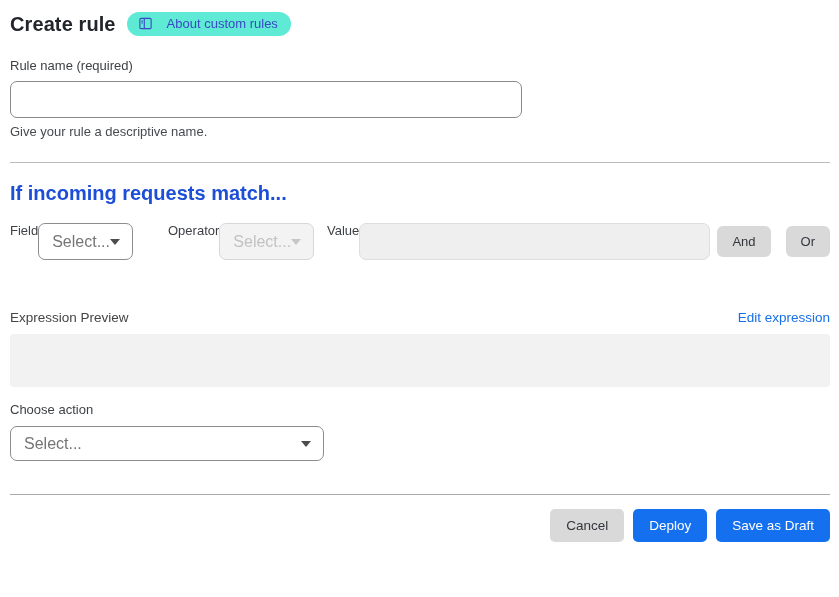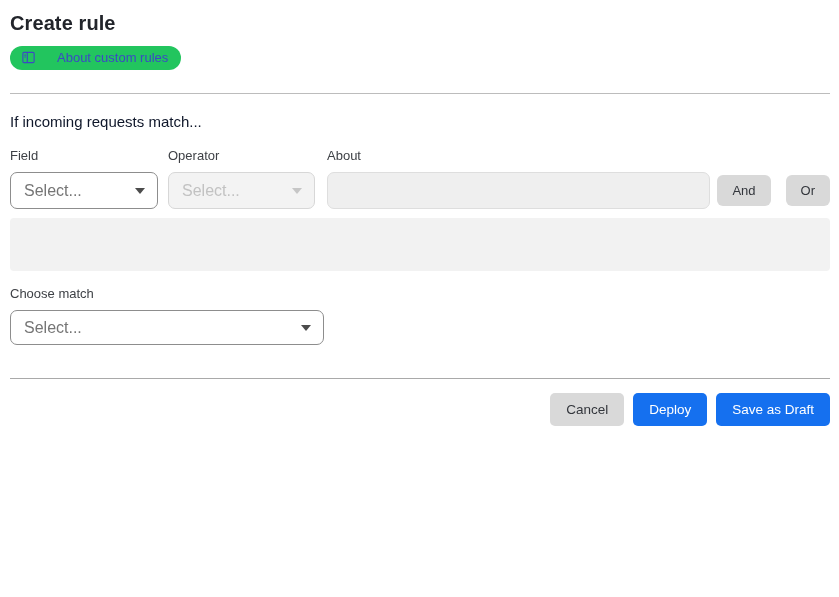--- a/index.html
+++ b/index.html
@@ -6,25 +6,25 @@
   html, body { background: #ffffff; }
   body {
     width: 839px; height: 597px;
     font-family: "Liberation Sans", sans-serif;
     color: #35383e;
     overflow: hidden;
   }
   .container { width: 839px; padding: 12px 9px 0 10px; }
 
   
-  .header-row { display: flex; align-items: flex-start; gap: 11px; flex-direction: column; }
+  .header-row { display: flex; align-items: flex-end; gap: 11px; }
   .page-title { font-size: 20px; font-weight: bold; color: #22252b; letter-spacing: 0.1px; }
   .about-badge {
-    display: inline-flex; align-items: center; gap: 21px;
-    background: #22c55e; color: #3b49c4;
+    display: inline-flex; align-items: center; gap: 14px;
+    background: #5eead4; color: #3b49c4;
     border: none; border-radius: 13px;
     padding: 4px 13px 5px 11px;
     font-size: 13px; font-family: inherit; cursor: pointer;
   }
   .about-badge svg { display: block; }
 
   
   .field-label { font-size: 13px; color: #3e4146; }
   .rule-name-block { margin-top: 20px; }
   .rule-name-input {
@@ -32,25 +32,25 @@
     width: 512px; height: 37px;
     border: 1px solid #898989; border-radius: 7px;
     font-size: 13px; padding: 0 12px; color: #35383e;
     font-family: inherit;
   }
   .helper-text { margin-top: 6px; font-size: 13px; color: #474a4f; }
 
   .divider { border: none; border-top: 1px solid #bcbcbc; margin-top: 23px; }
   .divider-bottom { border: none; border-top: 1px solid #a9a9a9; margin-top: 33px; }
 
-  .section-heading { margin-top: 19px; font-size: 15px; font-weight: normal; color: #0f172a; }
+  .section-heading { margin-top: 19px; font-size: 20px; font-weight: bold; color: #1d4ed8; }
 
   
   .match-row { display: flex; margin-top: 18px; align-items: flex-end; }
-  .col { display: flex; flex-direction: column; }
+  .col { display: flex; flex-direction: row; }
   .col-field { width: 148px; margin-right: 10px; }
   .col-operator { width: 147px; margin-right: 12px; }
   .col-value { width: 383px; }
   .col .field-label { margin-bottom: 9px; }
 
   .select-control {
     height: 37px; border: 1px solid #8d8d8d; border-radius: 7px;
     background: #ffffff; display: flex; align-items: center;
     justify-content: space-between; padding: 0 12px 0 13px;
     font-size: 16px; color: #757575; cursor: pointer;
@@ -118,20 +118,25 @@
           <rect x="2" y="2.5" width="12" height="11" rx="1.2"></rect>
           <line x1="6.7" y1="2.5" x2="6.7" y2="13.5"></line>
           <line x1="3.6" y1="5.5" x2="5.2" y2="5.5"></line>
           <line x1="3.6" y1="7.5" x2="5.2" y2="7.5"></line>
         </svg>
       </span>
       <span>About custom rules</span>
     </button>
   </div>
 
+  <div class="rule-name-block">
+    <label class="field-label">Rule name (required)</label>
+    <input class="rule-name-input" type="text" value="" style="">
+    <div class="helper-text">Give your rule a descriptive name.</div>
+  </div>
 
   <hr class="divider">
 
   <h2 class="section-heading">If incoming requests match...</h2>
 
   <div class="match-row">
     <div class="col col-field">
       <span class="field-label">Field</span>
       <div class="select-control">
         <span>Select...</span>
@@ -141,34 +146,38 @@
 
     <div class="col col-operator">
       <span class="field-label">Operator</span>
       <div class="select-control disabled">
         <span>Select...</span>
         <span class="caret"></span>
       </div>
     </div>
 
     <div class="col col-value">
-      <span class="field-label">About</span>
+      <span class="field-label">Value</span>
       <input class="value-input" type="text" disabled="" value="" style="">
     </div>
 
     <div class="conj-group">
       <button class="conj-btn">And</button>
       <button class="conj-btn">Or</button>
     </div>
   </div>
 
+  <div class="expr-header">
+    <span class="expr-label">Expression Preview</span>
+    <button class="expr-link">Edit expression</button>
+  </div>
   <div class="expr-box"></div>
 
 
-  <div class="field-label choose-label">Choose match</div>
+  <div class="field-label choose-label">Choose action</div>
   <div class="select-control action-select">
     <span>Select...</span>
     <span class="caret"></span>
   </div>
 
   <hr class="divider-bottom">
 
   <div class="footer-row">
     <button class="btn btn-gray">Cancel</button>
     <button class="btn btn-blue">Deploy</button>

